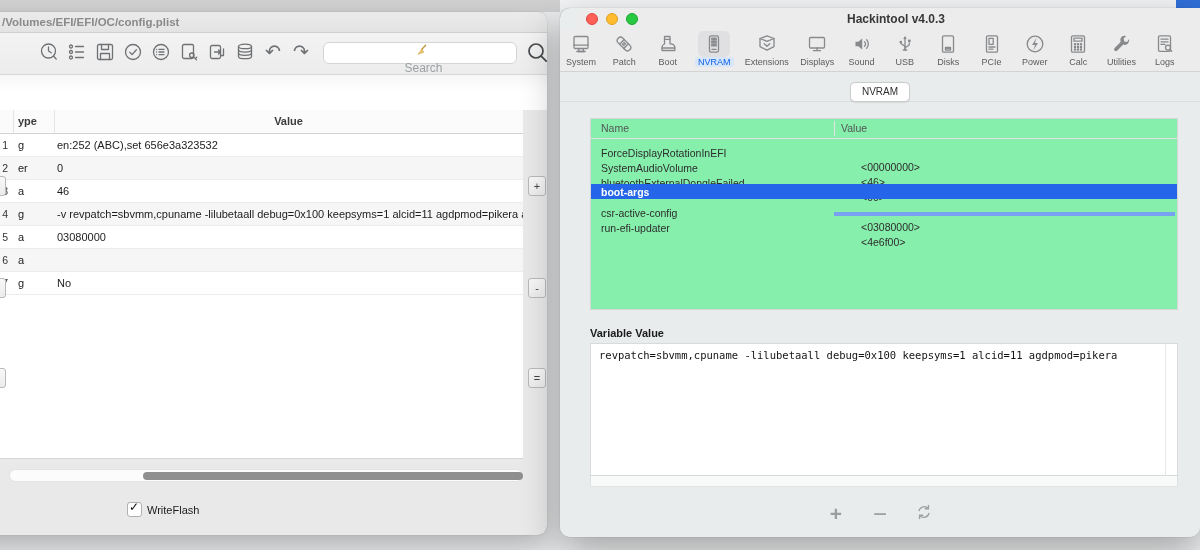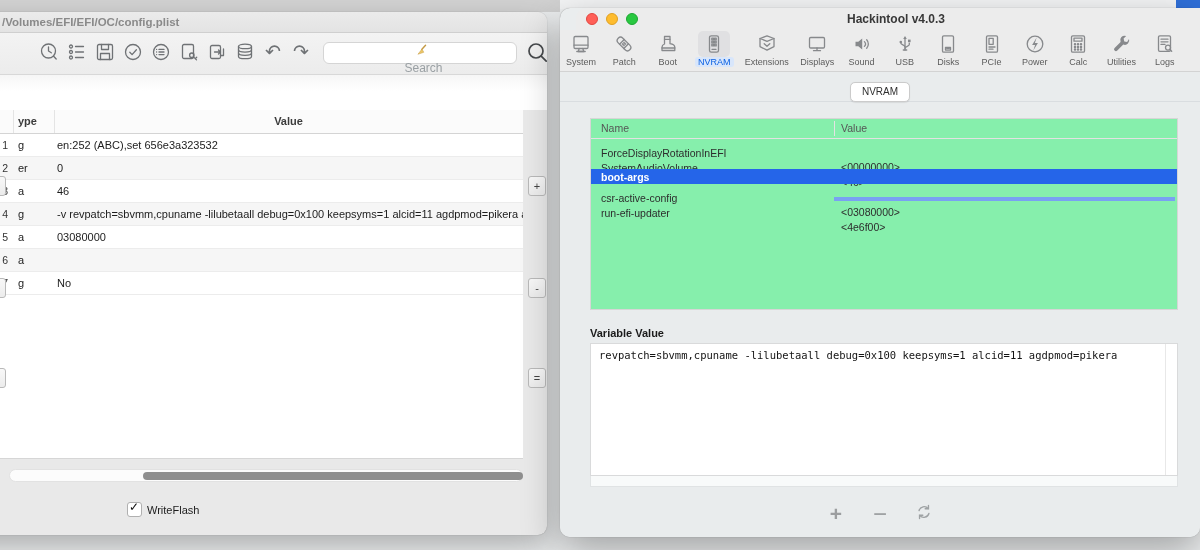--- a/index.html
+++ b/index.html
@@ -80,21 +80,21 @@
   .seg-line{left:0;top:29px;width:640px;height:1px;background:#d9dde0;}
   .seg-tab{left:50%;top:10px;transform:translateX(-50%);width:58px;height:18px;background:#fff;
     border:1px solid #cbcbcb;border-radius:5px;font-size:10px;color:#2f2f2f;text-align:center;line-height:18px;
     box-shadow:0 .5px 1px rgba(0,0,0,.08);}
 
   .htable{left:30px;top:46px;width:588px;height:192px;background:#86efac;border:1px solid #d6d6d6;box-sizing:border-box;overflow:hidden;}
   .htable-header{height:19px;border-bottom:1px solid #e2e2e2;position:relative;}
   .hh-name{position:absolute;left:10px;top:0;line-height:19px;font-size:10.5px;color:#555;}
   .hh-value{position:absolute;left:250px;top:0;line-height:19px;font-size:10.5px;color:#555;}
   .hh-sep{position:absolute;left:243px;top:2px;width:1px;height:15px;background:#e3e3e3;}
-  .hrow{height:15px;display:grid;grid-template-columns:243px 1fr;align-items:center;position:relative;}
+  .hrow{height:15px;display:grid;grid-template-columns:243px 1fr;align-items:center;position:relative;gap:20px;}
   .hrow .hname{font-size:10.5px;color:#2d2d2d;padding-left:10px;white-space:nowrap;overflow:hidden;}
   .hrow .hvalue{font-size:10.5px;color:#2d2d2d;padding-left:7px;white-space:nowrap;overflow:hidden;margin-top:28px;}
   .hrow.selected{background:#2565e9;}
   .hrow.selected .hname{color:#fff;font-weight:bold;}
   .hrow.selected .hvalue{position:absolute;left:243px;right:2px;top:0;bottom:0;background:#2060e8;
     border:2px solid #79a1f2;box-shadow:inset 0 0 0 1px rgba(255,255,255,.9);box-sizing:border-box;
     color:#fff;line-height:11px;padding-left:2px;display:flex;align-items:center;}
 
   .var-label{left:30px;top:255px;font-size:11px;font-weight:bold;color:#1b1b1b;}
   .textpanel{left:30px;top:271px;width:588px;height:133px;background:#fff;border:1px solid #d9dadb;box-sizing:border-box;}
@@ -458,20 +458,24 @@
         <span class="hh-value">Value</span>
       </div>
       <div id="htable-body">
           <div class="hrow">
             <span class="hname">ForceDisplayRotationInEFI</span>
             <span class="hvalue">&lt;00000000&gt;</span>
           </div>
           <div class="hrow">
             <span class="hname">SystemAudioVolume</span>
             <span class="hvalue">&lt;46&gt;</span>
+          </div>
+          <div class="hrow">
+            <span class="hname">bluetoothExternalDongleFailed</span>
+            <span class="hvalue">&lt;00&gt;</span>
           </div>
           <div class="hrow selected">
             <span class="hname">boot-args</span>
             <span class="hvalue">revpatch=sbvmm,cpuname -lilubetaall debug=0x100 keepsyms=1 alcid=11 ag</span>
           </div>
           <div class="hrow">
             <span class="hname">csr-active-config</span>
             <span class="hvalue">&lt;03080000&gt;</span>
           </div>
           <div class="hrow">

